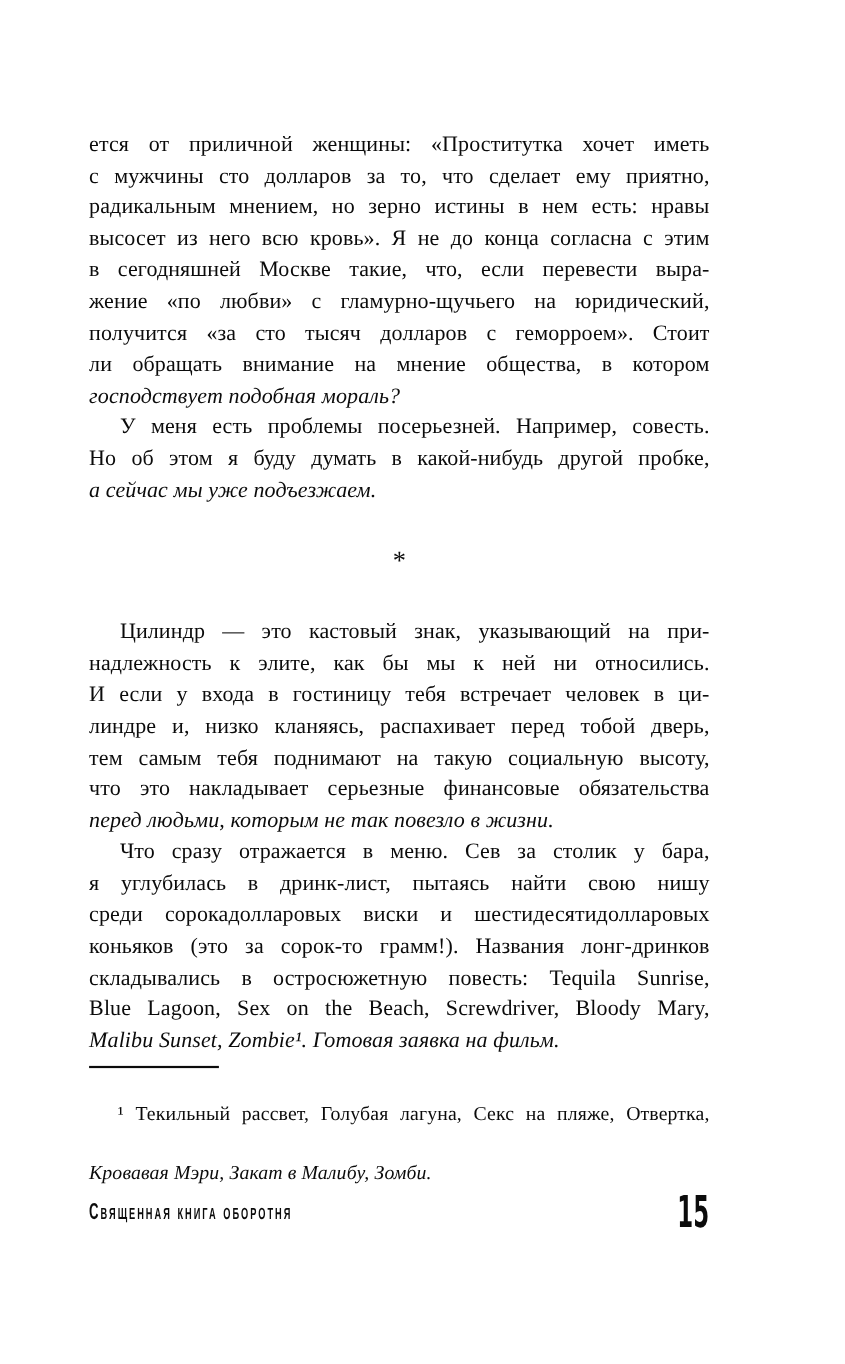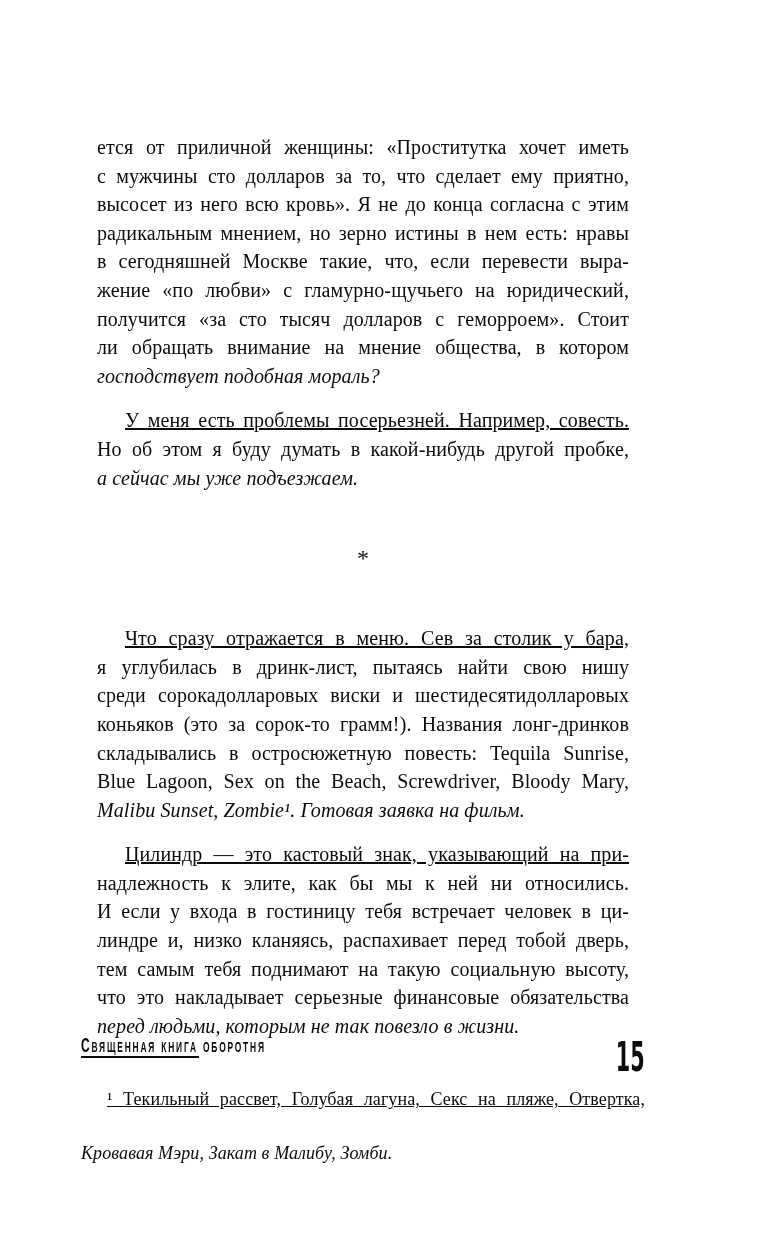--- a/index.html
+++ b/index.html
@@ -15,30 +15,30 @@
     overflow: hidden;
     font-family: "Liberation Serif", "DejaVu Serif", serif;
     color: #0b0b0b;
   }
   .text-column {
     position: absolute;
     left: 81px;
     top: 117px;
     width: 564px;
   }
-  .paragraph { margin: 16px; }
+  .paragraph { margin: 0; }
   .line {
     font-size: 20px;
     line-height: 28.6px;
     text-align: justify;
     text-align-last: justify;
     white-space: normal;
     letter-spacing: 0.1px;
   }
-  .line.indent { text-indent: 28px; text-decoration: underline; }
+  .line.indent { text-indent: 28px; }
   .line.last { text-align-last: left; font-style: italic; }
   .separator-block {
     height: 100px;
     display: flex;
     align-items: center;
     justify-content: center;
   }
   .separator-glyph {
     font-size: 24px;
     line-height: 24px;
@@ -54,25 +54,25 @@
   .footnote .line {
     font-size: 18px;
     line-height: 26px;
     margin-top: 28px;
   }
   .footnote .line.indent { text-indent: 26px; }
   .page-footer {
     position: absolute;
     left: 81px;
     width: 564px;
-    top: 1034px;
+    top: 1082px;
     height: 40px;
     display: flex;
     justify-content: space-between;
-    align-items: flex-start;
+    align-items: center;
   }
   .running-title {
     display: inline-block;
     font-family: "Liberation Sans", "DejaVu Sans", sans-serif;
     font-variant: small-caps;
     font-weight: bold;
     font-size: 20px;
     letter-spacing: 3px;
     transform: scaleX(0.60) scaleY(1.05);
     transform-origin: left center;
@@ -93,53 +93,53 @@
 </head>
 <body>
 
 <div class="page">
 
   <div class="text-column">
 
   <div class="paragraph">
         <div class="line">ется от приличной женщины: «Проститутка хочет иметь</div>
         <div class="line">с мужчины сто долларов за то, что сделает ему приятно,</div>
+        <div class="line">радикальным мнением, но зерно истины в нем есть: нравы</div>
         <div class="line">высосет из него всю кровь». Я не до конца согласна с этим</div>
-        <div class="line">радикальным мнением, но зерно истины в нем есть: нравы</div>
         <div class="line">в сегодняшней Москве такие, что, если перевести выра-</div>
         <div class="line">жение «по любви» с гламурно-щучьего на юридический,</div>
         <div class="line">получится «за сто тысяч долларов с геморроем». Стоит</div>
         <div class="line">ли обращать внимание на мнение общества, в котором</div>
         <div class="line last">господствует подобная мораль?</div>
       </div>
       <div class="paragraph">
         <div class="line indent">У меня есть проблемы посерьезней. Например, совесть.</div>
         <div class="line">Но об этом я буду думать в какой-нибудь другой пробке,</div>
         <div class="line last">а сейчас мы уже подъезжаем.</div>
       </div>
       <div class="separator-block">
         <span class="separator-glyph">*</span>
       </div>
       <div class="paragraph">
+        <div class="line indent">Цилиндр — это кастовый знак, указывающий на при-</div>
+        <div class="line">надлежность к элите, как бы мы к ней ни относились.</div>
+        <div class="line">И если у входа в гостиницу тебя встречает человек в ци-</div>
+        <div class="line">линдре и, низко кланяясь, распахивает перед тобой дверь,</div>
+        <div class="line">тем самым тебя поднимают на такую социальную высоту,</div>
+        <div class="line">что это накладывает серьезные финансовые обязательства</div>
+        <div class="line last">перед людьми, которым не так повезло в жизни.</div>
+      </div>
+      <div class="paragraph">
         <div class="line indent">Что сразу отражается в меню. Сев за столик у бара,</div>
         <div class="line">я углубилась в дринк-лист, пытаясь найти свою нишу</div>
         <div class="line">среди сорокадолларовых виски и шестидесятидолларовых</div>
         <div class="line">коньяков (это за сорок-то грамм!). Названия лонг-дринков</div>
         <div class="line">складывались в остросюжетную повесть: Tequila Sunrise,</div>
         <div class="line">Blue Lagoon, Sex on the Beach, Screwdriver, Bloody Mary,</div>
         <div class="line last">Malibu Sunset, Zombie¹. Готовая заявка на фильм.</div>
-      </div>
-      <div class="paragraph">
-        <div class="line indent">Цилиндр — это кастовый знак, указывающий на при-</div>
-        <div class="line">надлежность к элите, как бы мы к ней ни относились.</div>
-        <div class="line">И если у входа в гостиницу тебя встречает человек в ци-</div>
-        <div class="line">линдре и, низко кланяясь, распахивает перед тобой дверь,</div>
-        <div class="line">тем самым тебя поднимают на такую социальную высоту,</div>
-        <div class="line">что это накладывает серьезные финансовые обязательства</div>
-        <div class="line last">перед людьми, которым не так повезло в жизни.</div>
       </div>
       <div class="footnote-rule"></div>
       <div class="footnote">
         <div class="line indent">¹ Текильный рассвет, Голубая лагуна, Секс на пляже, Отвертка,</div>
         <div class="line last">Кровавая Мэри, Закат в Малибу, Зомби.</div>
       </div>
     </div>
 
   <div class="page-footer">
     <span class="running-title">Священная книга оборотня</span>

